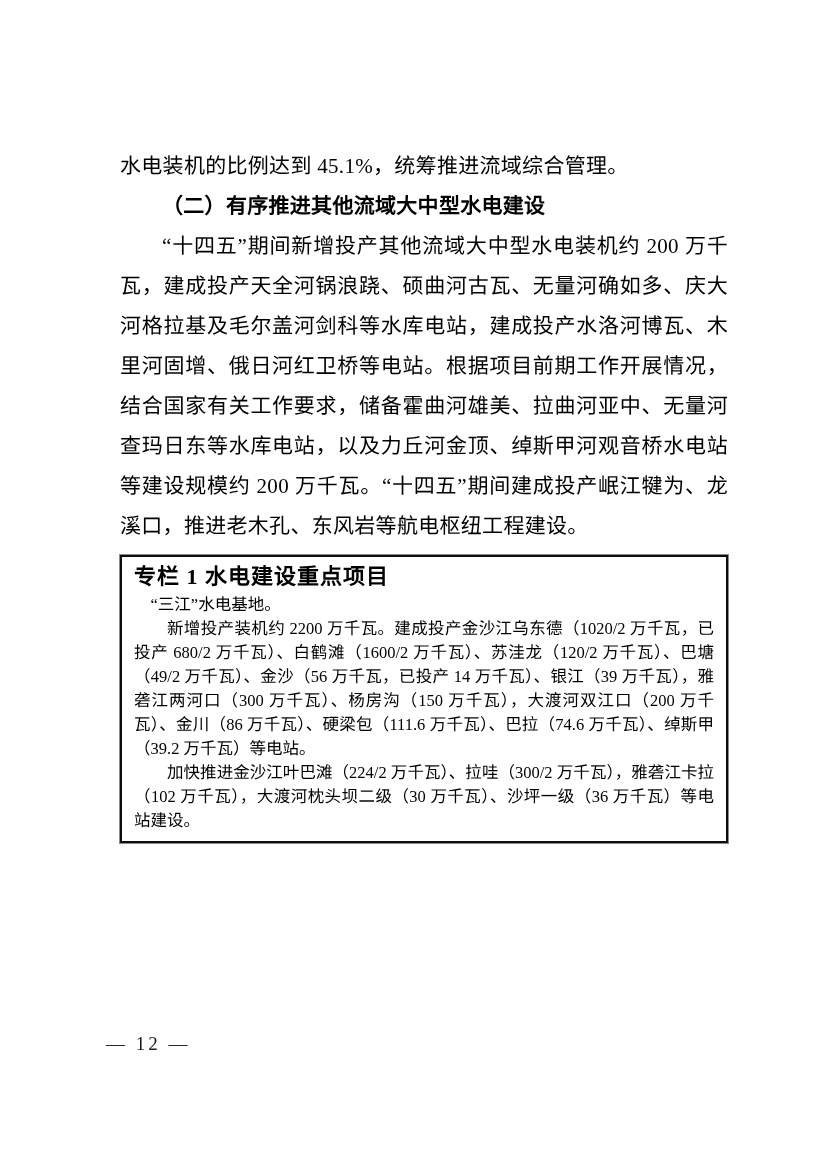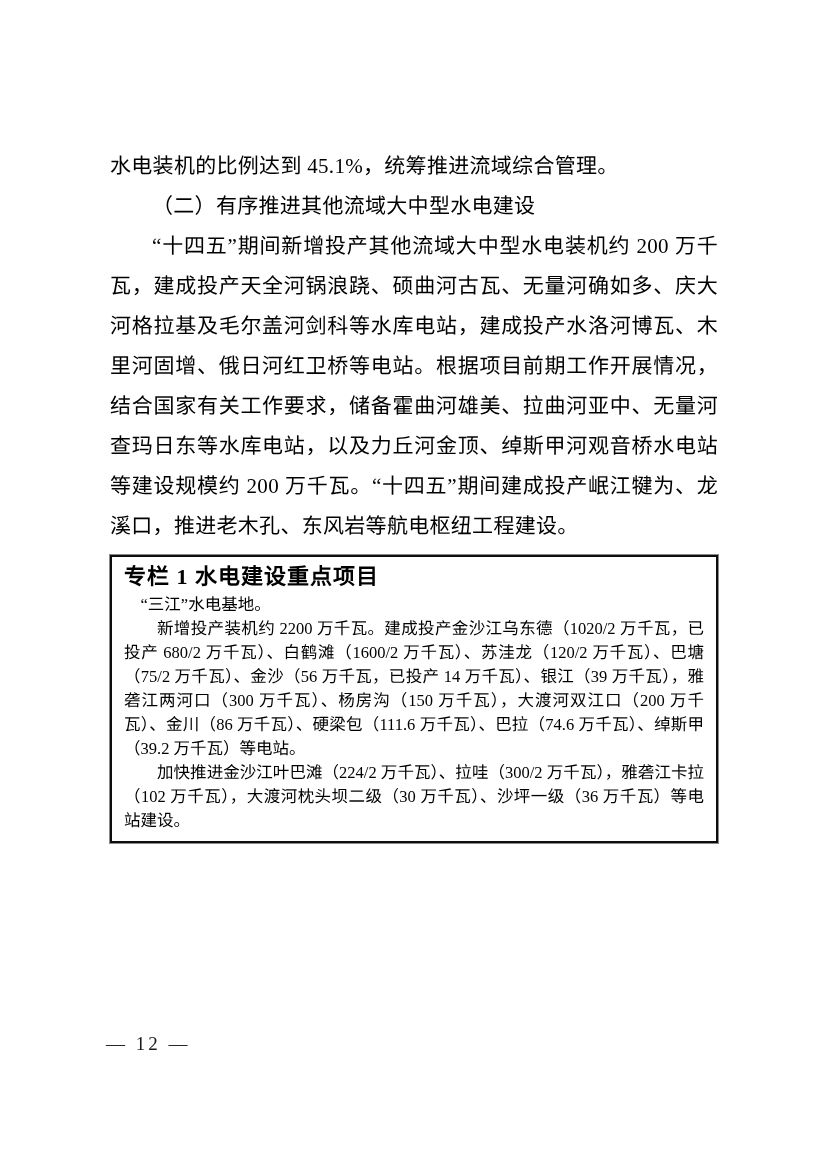--- a/index.html
+++ b/index.html
@@ -11,37 +11,37 @@
     position: relative;
     width: 826px;
     height: 1169px;
     background: #ffffff;
     color: #000000;
     font-family: "Liberation Serif", "DejaVu Serif", serif;
     overflow: hidden;
   }
   .content {
     position: absolute;
-    left: 110px;
+    left: 120px;
     top: 146px;
     width: 608px;
   }
   .body-text {
     margin: 0;
     font-size: 21px;
     line-height: 40px;
     text-align: justify;
     text-justify: inter-ideograph;
     letter-spacing: 0.3px;
   }
   .section-heading {
     margin: 0;
     font-size: 21px;
     line-height: 40px;
-    font-weight: normal;
+    font-weight: bold;
     text-indent: 2em;
     letter-spacing: 0.3px;
   }
   .indent-2 { text-indent: 2em; }
   .callout-box {
     margin-top: 9px;
     border: 2px solid #0d0d0d;
     outline: 1px solid #8a8a8a;
     padding: 4px 12px 8px 12px;
     background: #ffffff;
@@ -85,20 +85,20 @@
 
     <p class="body-text">水电装机的比例达到 45.1%，统筹推进流域综合管理。</p>
 
     <h2 class="section-heading">（二）有序推进其他流域大中型水电建设</h2>
 
     <p class="body-text indent-2">“十四五”期间新增投产其他流域大中型水电装机约 200 万千瓦，建成投产天全河锅浪跷、硕曲河古瓦、无量河确如多、庆大河格拉基及毛尔盖河剑科等水库电站，建成投产水洛河博瓦、木里河固增、俄日河红卫桥等电站。根据项目前期工作开展情况，结合国家有关工作要求，储备霍曲河雄美、拉曲河亚中、无量河查玛日东等水库电站，以及力丘河金顶、绰斯甲河观音桥水电站等建设规模约 200 万千瓦。“十四五”期间建成投产岷江犍为、龙溪口，推进老木孔、东风岩等航电枢纽工程建设。</p>
 
     <div class="callout-box">
       <div class="box-title">专栏 1 水电建设重点项目</div>
       <div class="box-subtitle">“三江”水电基地。</div>
-      <p class="box-para">新增投产装机约 2200 万千瓦。建成投产金沙江乌东德（1020/2 万千瓦，已投产 680/2 万千瓦）、白鹤滩（1600/2 万千瓦）、苏洼龙（120/2 万千瓦）、巴塘（75/2 万千瓦）、金沙（56 万千瓦，已投产 14 万千瓦）、银江（39 万千瓦），雅砻江两河口（300 万千瓦）、杨房沟（150 万千瓦），大渡河双江口（200 万千瓦）、金川（86 万千瓦）、硬梁包（111.6 万千瓦）、巴拉（74.6 万千瓦）、绰斯甲（39.2 万千瓦）等电站。</p>
+      <p class="box-para">新增投产装机约 2200 万千瓦。建成投产金沙江乌东德（1020/2 万千瓦，已投产 680/2 万千瓦）、白鹤滩（1600/2 万千瓦）、苏洼龙（120/2 万千瓦）、巴塘（49/2 万千瓦）、金沙（56 万千瓦，已投产 14 万千瓦）、银江（39 万千瓦），雅砻江两河口（300 万千瓦）、杨房沟（150 万千瓦），大渡河双江口（200 万千瓦）、金川（86 万千瓦）、硬梁包（111.6 万千瓦）、巴拉（74.6 万千瓦）、绰斯甲（39.2 万千瓦）等电站。</p>
       <p class="box-para">加快推进金沙江叶巴滩（224/2 万千瓦）、拉哇（300/2 万千瓦），雅砻江卡拉（102 万千瓦），大渡河枕头坝二级（30 万千瓦）、沙坪一级（36 万千瓦）等电站建设。</p>
     </div>
 
   </div>
 
   <div class="page-number">— 12 —</div>
 </div>
 
 </body></html>

